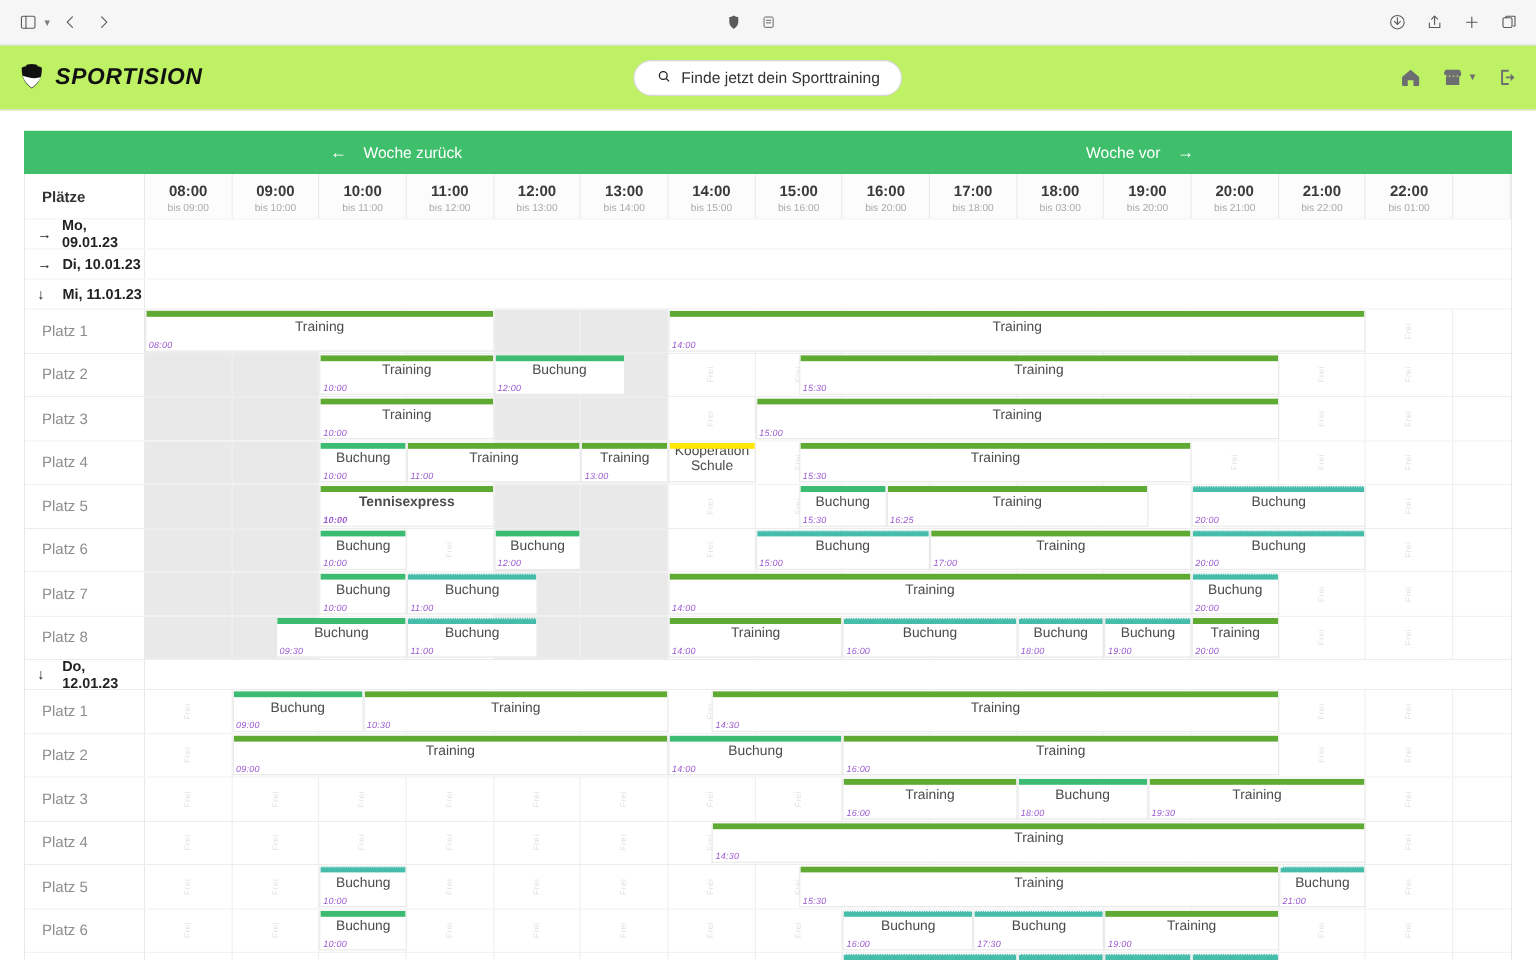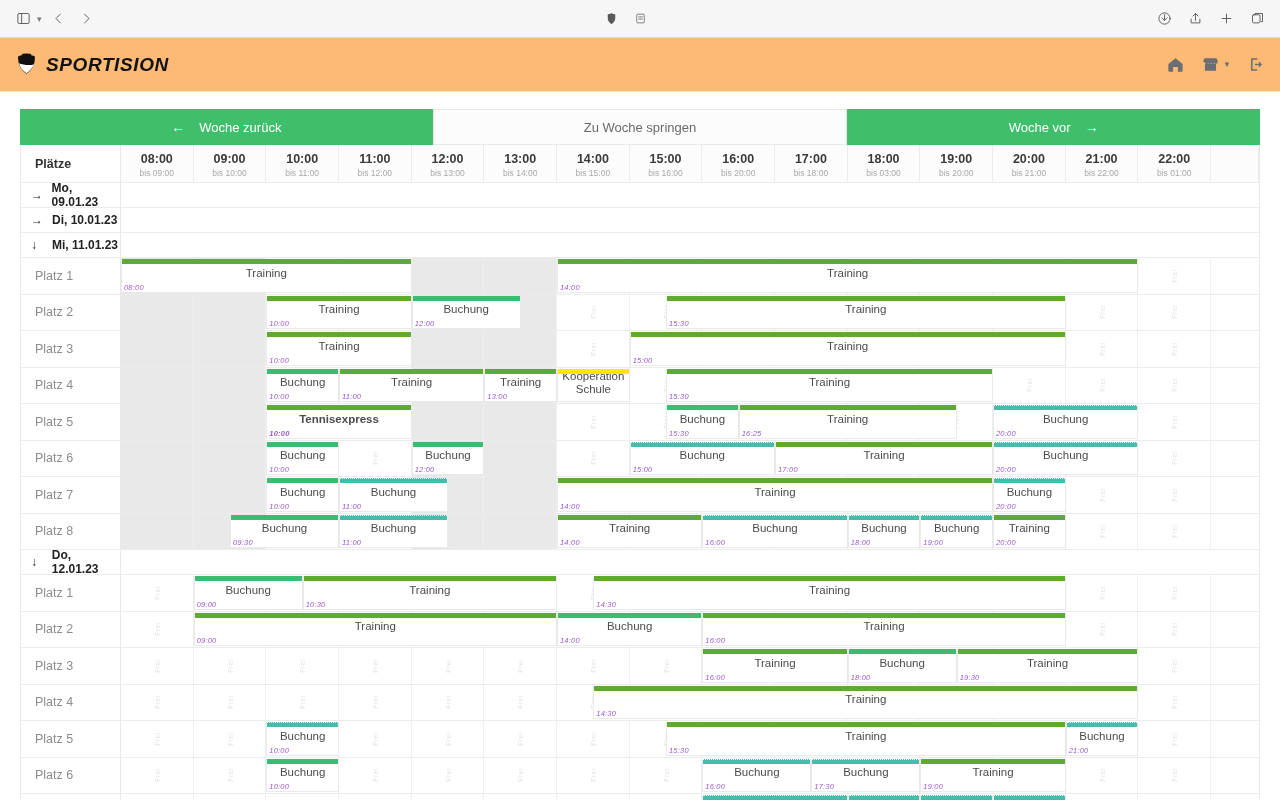--- a/index.html
+++ b/index.html
@@ -36,21 +36,21 @@
     background:#4a4a4a;border-radius:1px;}
   .urlbar .lock:after{content:"";position:absolute;left:2px;top:0.5px;width:4px;height:5px;
     border:1.1px solid #4a4a4a;border-bottom:none;border-radius:2px 2px 0 0;}
   .reload{position:absolute;right:8px;top:50%;transform:translateY(-50%);
     width:13px;height:13px;}
   .reload svg{width:13px;height:13px;stroke:#5a5a5c;fill:none;stroke-width:1.4;}
   .chrome-right{display:flex;align-items:center;gap:9px;}
 
   
   .site-header{
-    height:54px;border-bottom:1px solid #e4e4e4;background:#fdba74;
+    height:54px;border-bottom:1px solid #e4e4e4;background:#bef264;
     display:flex;align-items:center;padding:0 14px;position:relative;text-align:right;
   }
   .logo{display:flex;align-items:center;gap:7px;}
   .logo-mark{width:25px;height:25px;position:relative;}
   .logo-text{font-size:19px;font-weight:700;font-style:italic;letter-spacing:0.6px;color:#111;}
   .search-pill{
     position:absolute;left:50%;transform:translateX(-50%);
     height:30px;border:1px solid #d8d8d8;border-radius:16px;background:#fff;
     display:flex;align-items:center;gap:8px;padding:0 18px;font-size:13px;color:#333;
     cursor:pointer;
@@ -197,20 +197,29 @@
     <span class="logo-mark">
       <svg viewBox="0 0 28 28" width="25" height="25">
         <path d="M14 3c-3.8 0-7.5 1-9.4 1.9 0 6 .6 13.2 9.4 19.4 8.8-6.2 9.4-13.4 9.4-19.4C21.5 4 17.8 3 14 3z" fill="#111"></path>
         <path d="M5.6 12.5c4 1.6 11.6 3.3 16.9 1.2-2 5-5.7 8-8.5 10-3.2-2.2-7-5.6-8.4-11.2z" fill="#fff"></path>
         <ellipse cx="14" cy="3.2" rx="5.4" ry="1.6" fill="#111"></ellipse>
       </svg>
     </span>
     <span class="logo-text">SPORTISION</span>
   </div>
 
+  <div class="search-pill">
+    <span>
+      <svg viewBox="0 0 24 24">
+          <circle cx="11" cy="11" r="6"></circle>
+          <line x1="15.5" y1="15.5" x2="20" y2="20"></line>
+        </svg>
+    </span>
+    <span>Finde jetzt dein Sporttraining</span>
+  </div>
 
   <div class="header-right">
     <span class="hdr-ico">
       <svg viewBox="0 0 24 24">
           <path d="M3 11.5L12 4l9 7.5V20a1 1 0 0 1-1 1h-5v-6H9v6H4a1 1 0 0 1-1-1z"></path>
         </svg>
     </span>
     <span class="hdr-ico">
       <svg viewBox="0 0 24 24">
           <path d="M3 7l1.5-3h15L21 7v2a2 2 0 0 1-4 0 2 2 0 0 1-4 0 2 2 0 0 1-4 0 2 2 0 0 1-4 0 2 2 0 0 1-2 0zM5 11v9h14v-9"></path>
@@ -224,23 +233,20 @@
         </svg>
     </span>
   </div>
 </div>
 
 <div class="weeknav">
   <div class="wk green">
     <span class="arr">←</span>
     <span>Woche zurück</span>
   </div>
-  <div class="wk plain">
-    <span>Zu Woche springen</span>
-  </div>
   <div class="wk green">
     <span>Woche vor</span>
     <span class="arr">→</span>
   </div>
 </div>
 
 <div class="cal">
   <div class="row headrow">
     <div class="labelcell head">Plätze</div>
     <div class="timehead" id="timehead">

